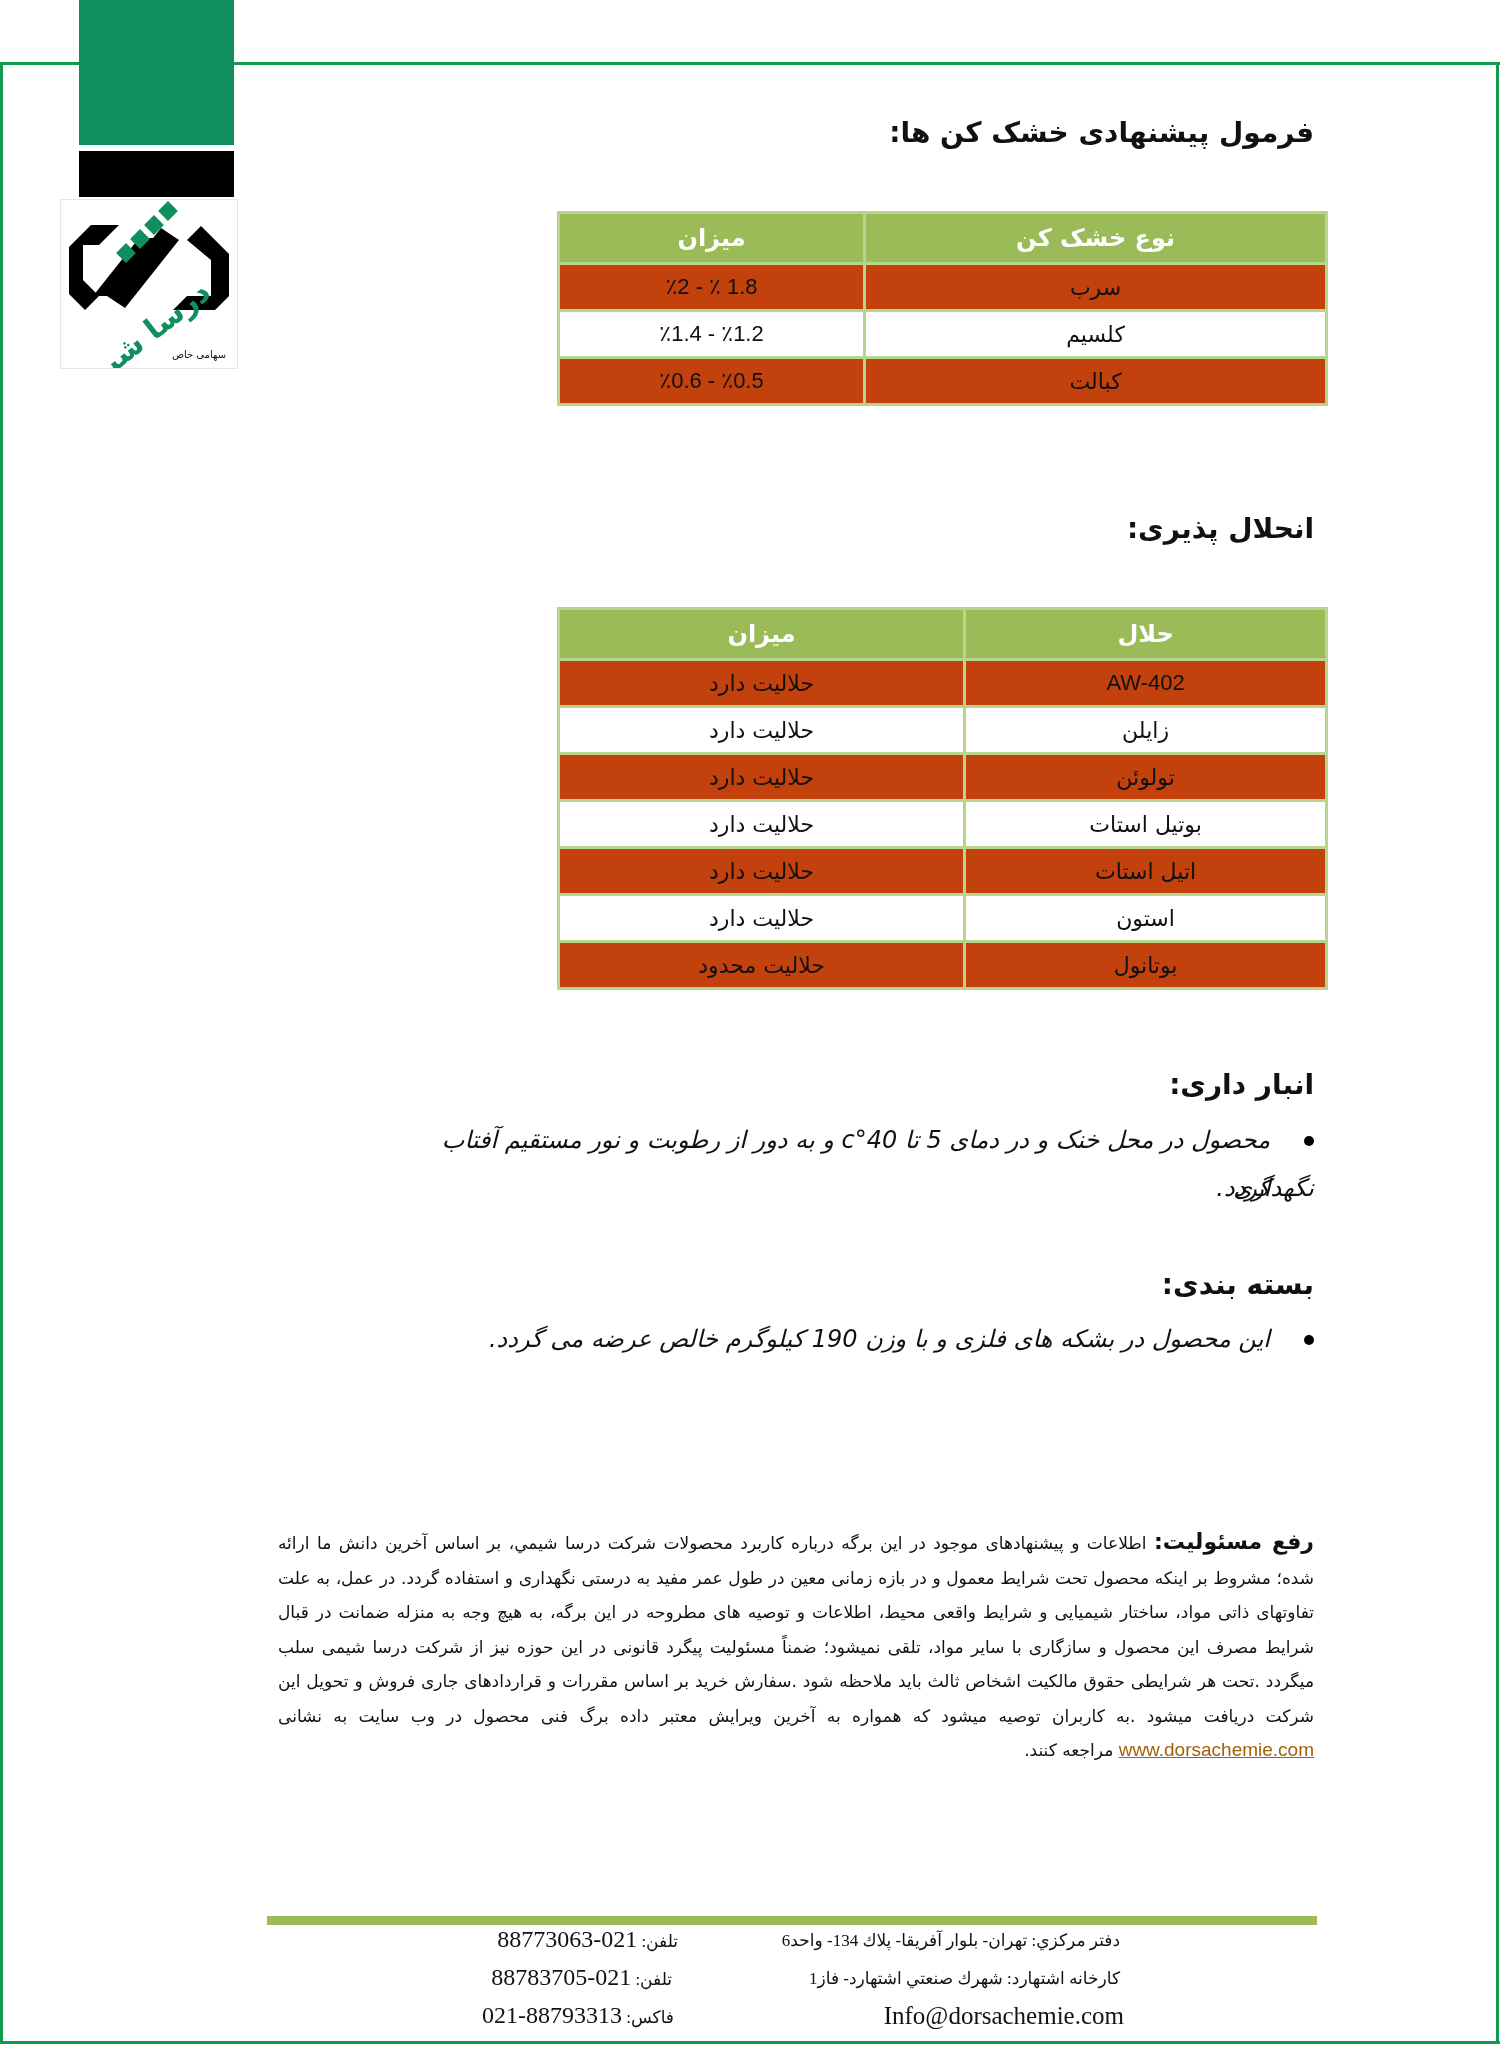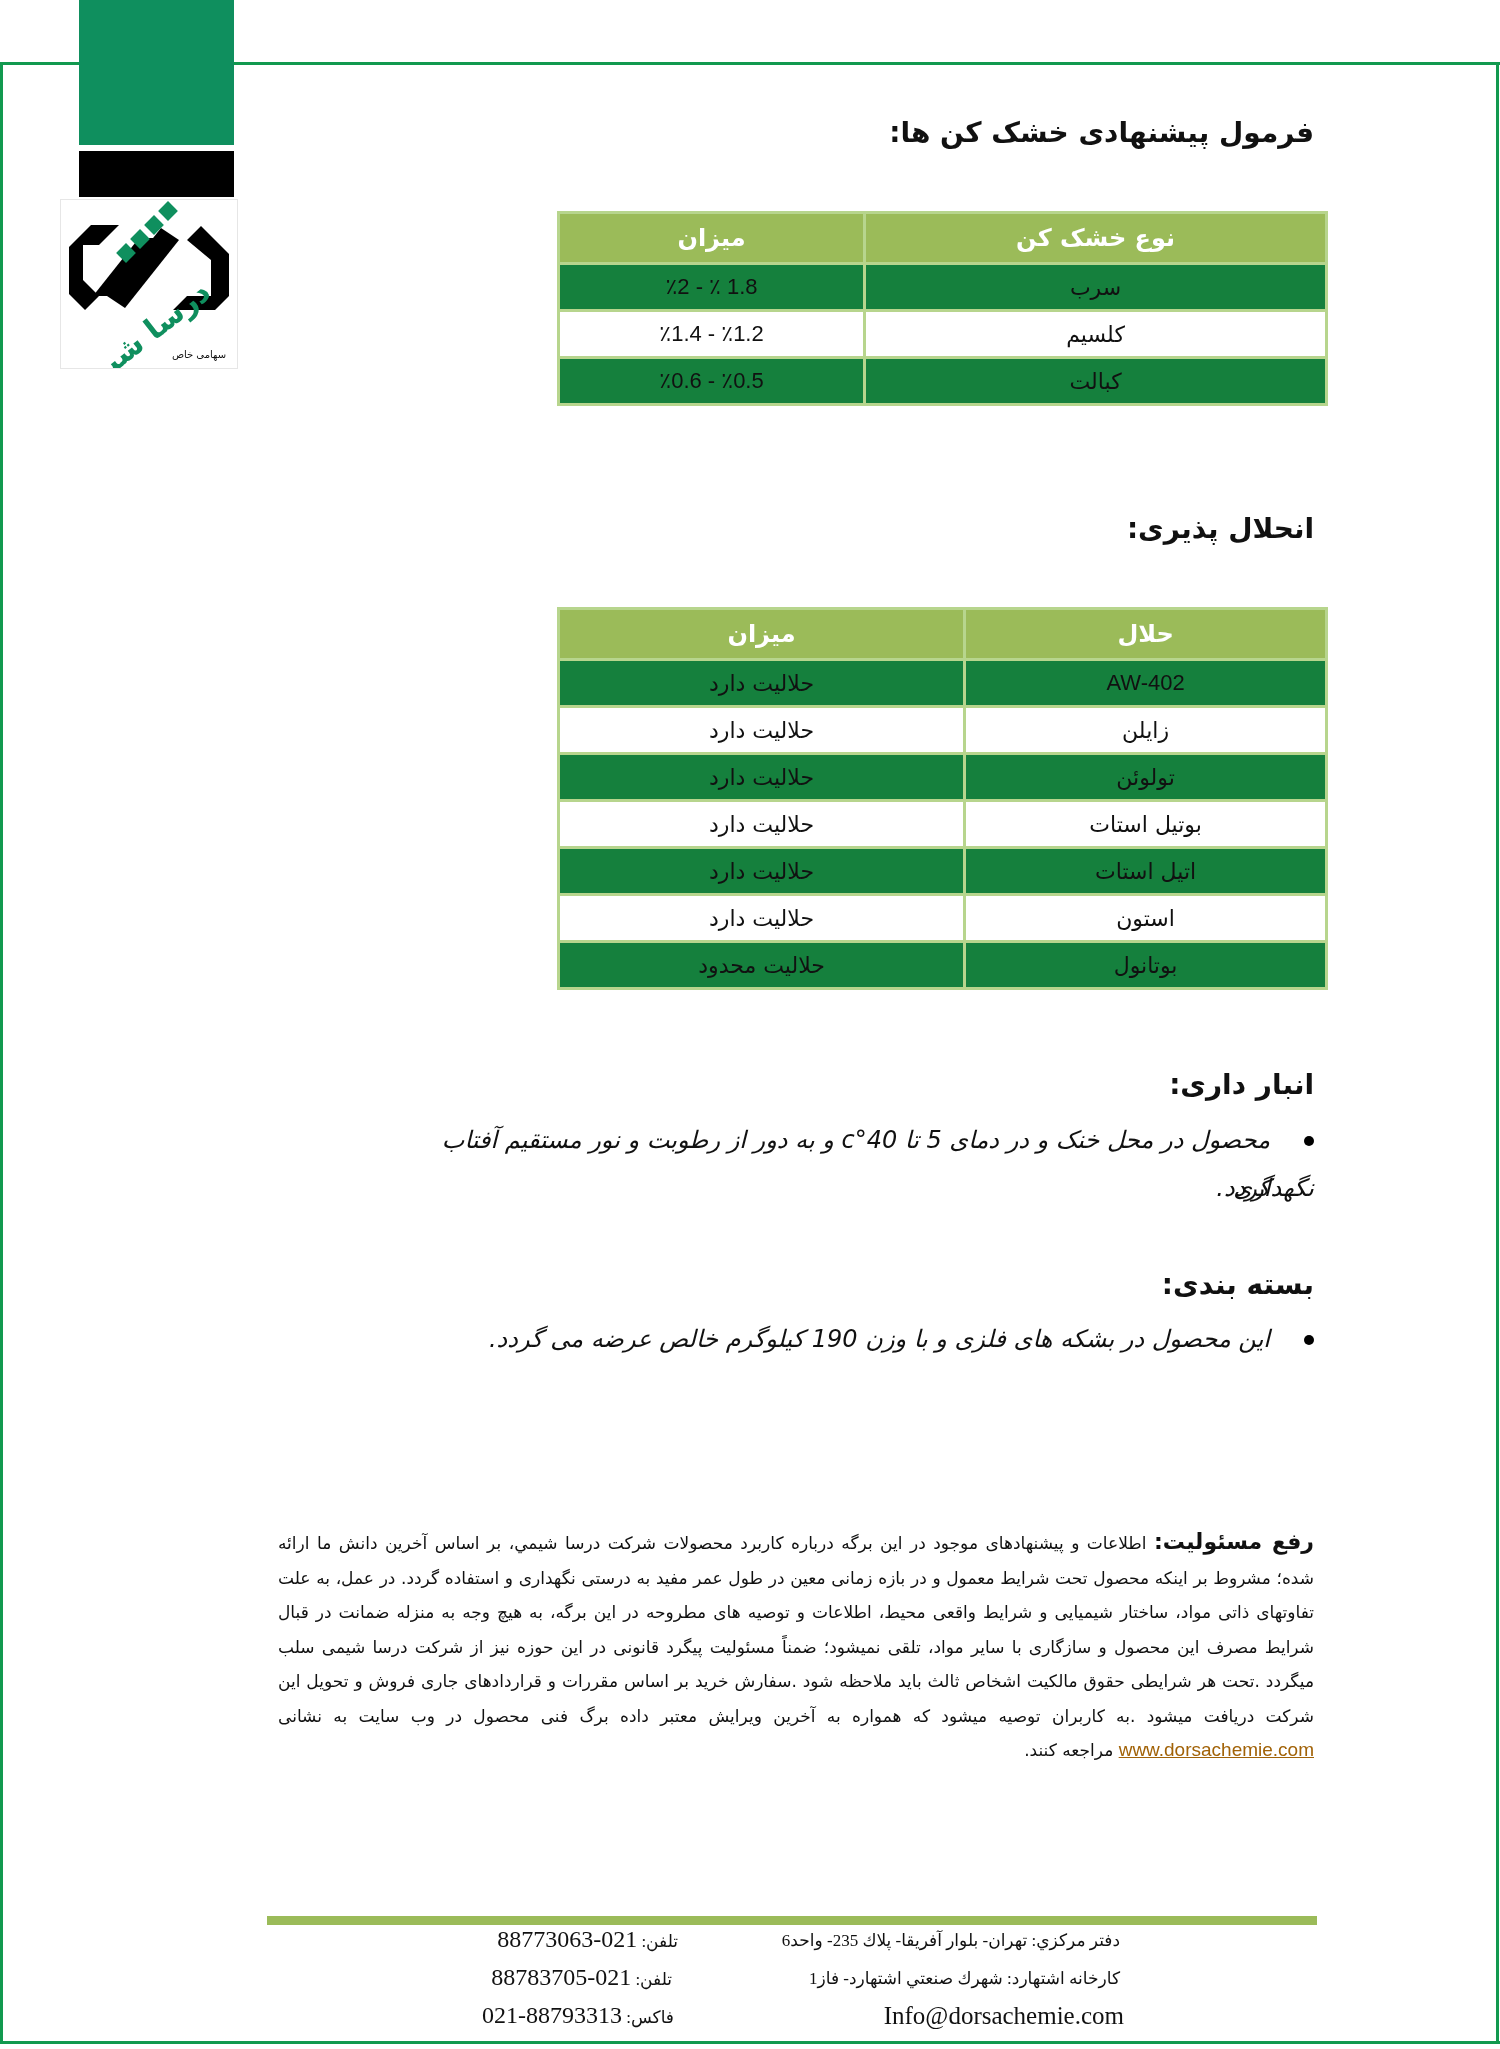--- a/index.html
+++ b/index.html
@@ -26,21 +26,21 @@
     direction: rtl; font-family: "DejaVu Sans", sans-serif;
   }
   table.spec th, table.spec td {
     border: 3px solid #b7d58d; text-align: center; height: 44px; padding: 0;
   }
   table.spec th {
     background: #9bbb59; color: #ffffff; font-weight: bold; font-size: 24px; height: 48px; margin-left: 44px;
   }
   table.spec th + th, table.spec td + td { border-right: 3px solid #ffffff; }
   table.spec td { font-size: 22px; color: #111; }
-  table.spec tr.odd td { background: #15803d; }
+  table.spec tr.odd td { background: #c2410c; }
   table.spec tr.even td { background: #ffffff; }
   table.spec td.num { font-family: "Liberation Sans", sans-serif; font-size: 22px; direction: ltr; }
 
   .bullet-para {
     position: absolute; right: 186px; direction: rtl; font-size: 24px; line-height: 48px; font-style: italic;
   }
   .bullet-para .dot { display: inline-block; width: 10px; height: 10px; border-radius: 50%; background: #000; margin-left: 34px; vertical-align: middle; }
 
   .disclaimer {
     position: absolute; left: 278px; width: 1036px; top: 1525px; direction: rtl; text-align: justify;
@@ -159,21 +159,21 @@
 <div class="bullet-para" style="top:1315px;">
   <span class="dot"></span><span>این محصول در بشکه های فلزی و با وزن 190 کیلوگرم خالص عرضه می گردد.</span>
 </div>
 
 <div class="disclaimer">
   <span class="lead">رفع مسئولیت:</span><span> اطلاعات و پیشنهادهای موجود در این برگه درباره کاربرد محصولات شرکت درسا شیمي، بر اساس آخرین دانش ما ارائه شده؛ مشروط بر اینکه محصول تحت شرایط معمول و در بازه زمانی معین در طول عمر مفید به درستی نگهداری و استفاده گردد. در عمل، به علت تفاوتهای ذاتی مواد، ساختار شیمیایی و شرایط واقعی محیط، اطلاعات و توصیه های مطروحه در این برگه، به هیچ وجه به منزله ضمانت در قبال شرایط مصرف این محصول و سازگاری با سایر مواد، تلقی نمیشود؛ ضمناً مسئولیت پیگرد قانونی در این حوزه نیز از شرکت درسا شیمی سلب میگردد .تحت هر شرایطی حقوق مالکیت اشخاص ثالث باید ملاحظه شود .سفارش خرید بر اساس مقررات و قراردادهای جاری فروش و تحویل این شرکت دریافت میشود .به کاربران توصیه میشود که همواره به آخرین ویرایش معتبر داده برگ فنی محصول در وب سایت به نشانی </span><a>www.dorsachemie.com</a><span> مراجعه کنند.</span>
 </div>
 
 <div class="footer-bar"></div>
 
-<div class="footer-line footer-addr" style="top:1930px;">دفتر مرکزي: تهران- بلوار آفریقا- پلاك 235- واحد6</div>
+<div class="footer-line footer-addr" style="top:1930px;">دفتر مرکزي: تهران- بلوار آفریقا- پلاك 134- واحد6</div>
 <div class="footer-line footer-phone" style="top:1926px;">
   <span>تلفن:</span>
   <span class="footer-num">021-88773063</span>
 </div>
 
 <div class="footer-line footer-addr" style="top:1968px;">کارخانه اشتهارد: شهرك صنعتي اشتهارد- فاز1</div>
 <div class="footer-line footer-phone" style="top:1964px; right:828px;">
   <span>تلفن:</span>
   <span class="footer-num">021-88783705</span>
 </div>

